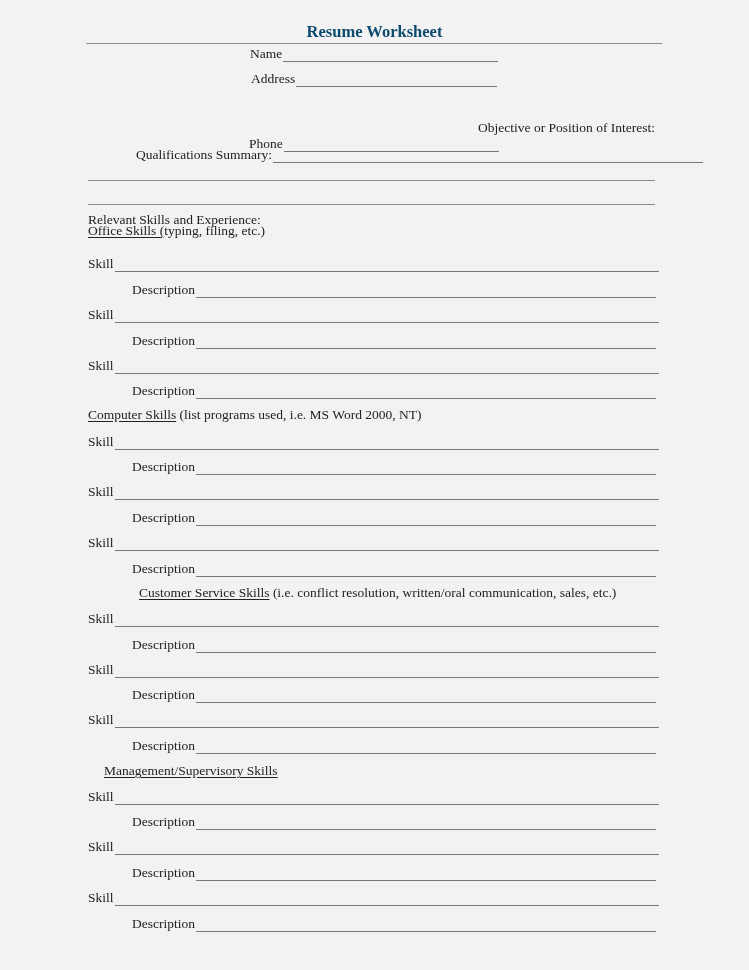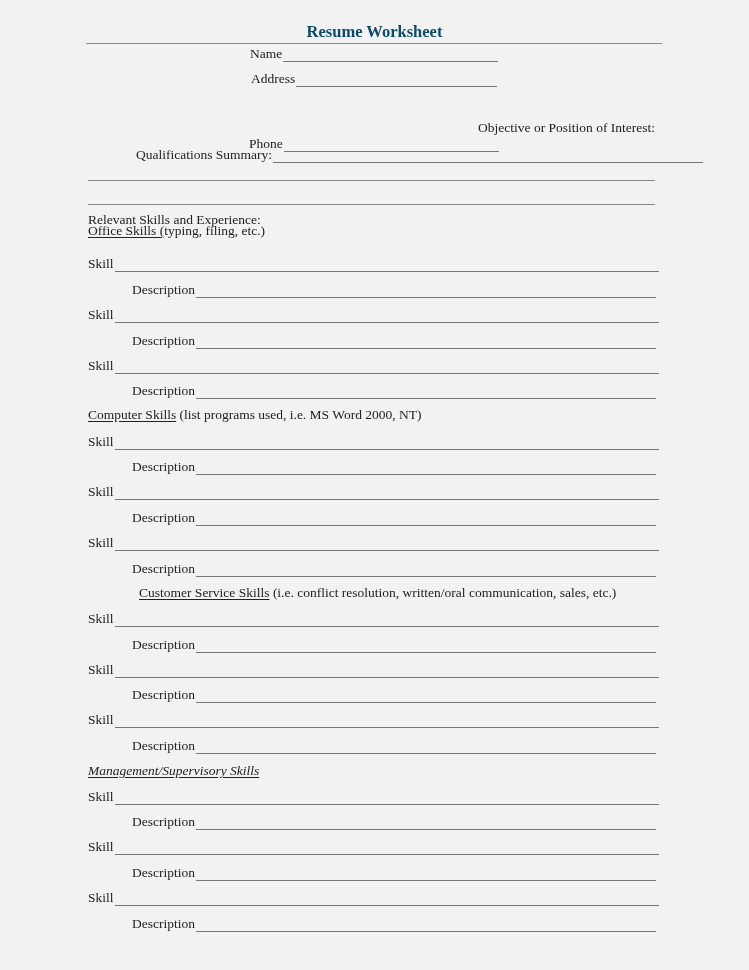--- a/index.html
+++ b/index.html
@@ -157,21 +157,21 @@
 </div>
 <div class="abs field" style="left:88px; top:710px; width:571px;">
   <span class="label">Skill</span>
   <span class="line"></span>
 </div>
 <div class="abs field" style="left:132px; top:736px; width:524px;">
   <span class="label">Description</span>
   <span class="line"></span>
 </div>
 
-<div class="abs heading" style="left:88px; top:762px;font-style:italic;">
+<div class="abs heading" style="left:104px; top:762px;">
   <span class="u">Management/Supervisory Skills</span><span></span>
 </div>
 <div class="abs field" style="left:88px; top:787px; width:571px;">
   <span class="label">Skill</span>
   <span class="line"></span>
 </div>
 <div class="abs field" style="left:132px; top:812px; width:524px;">
   <span class="label">Description</span>
   <span class="line"></span>
 </div>

